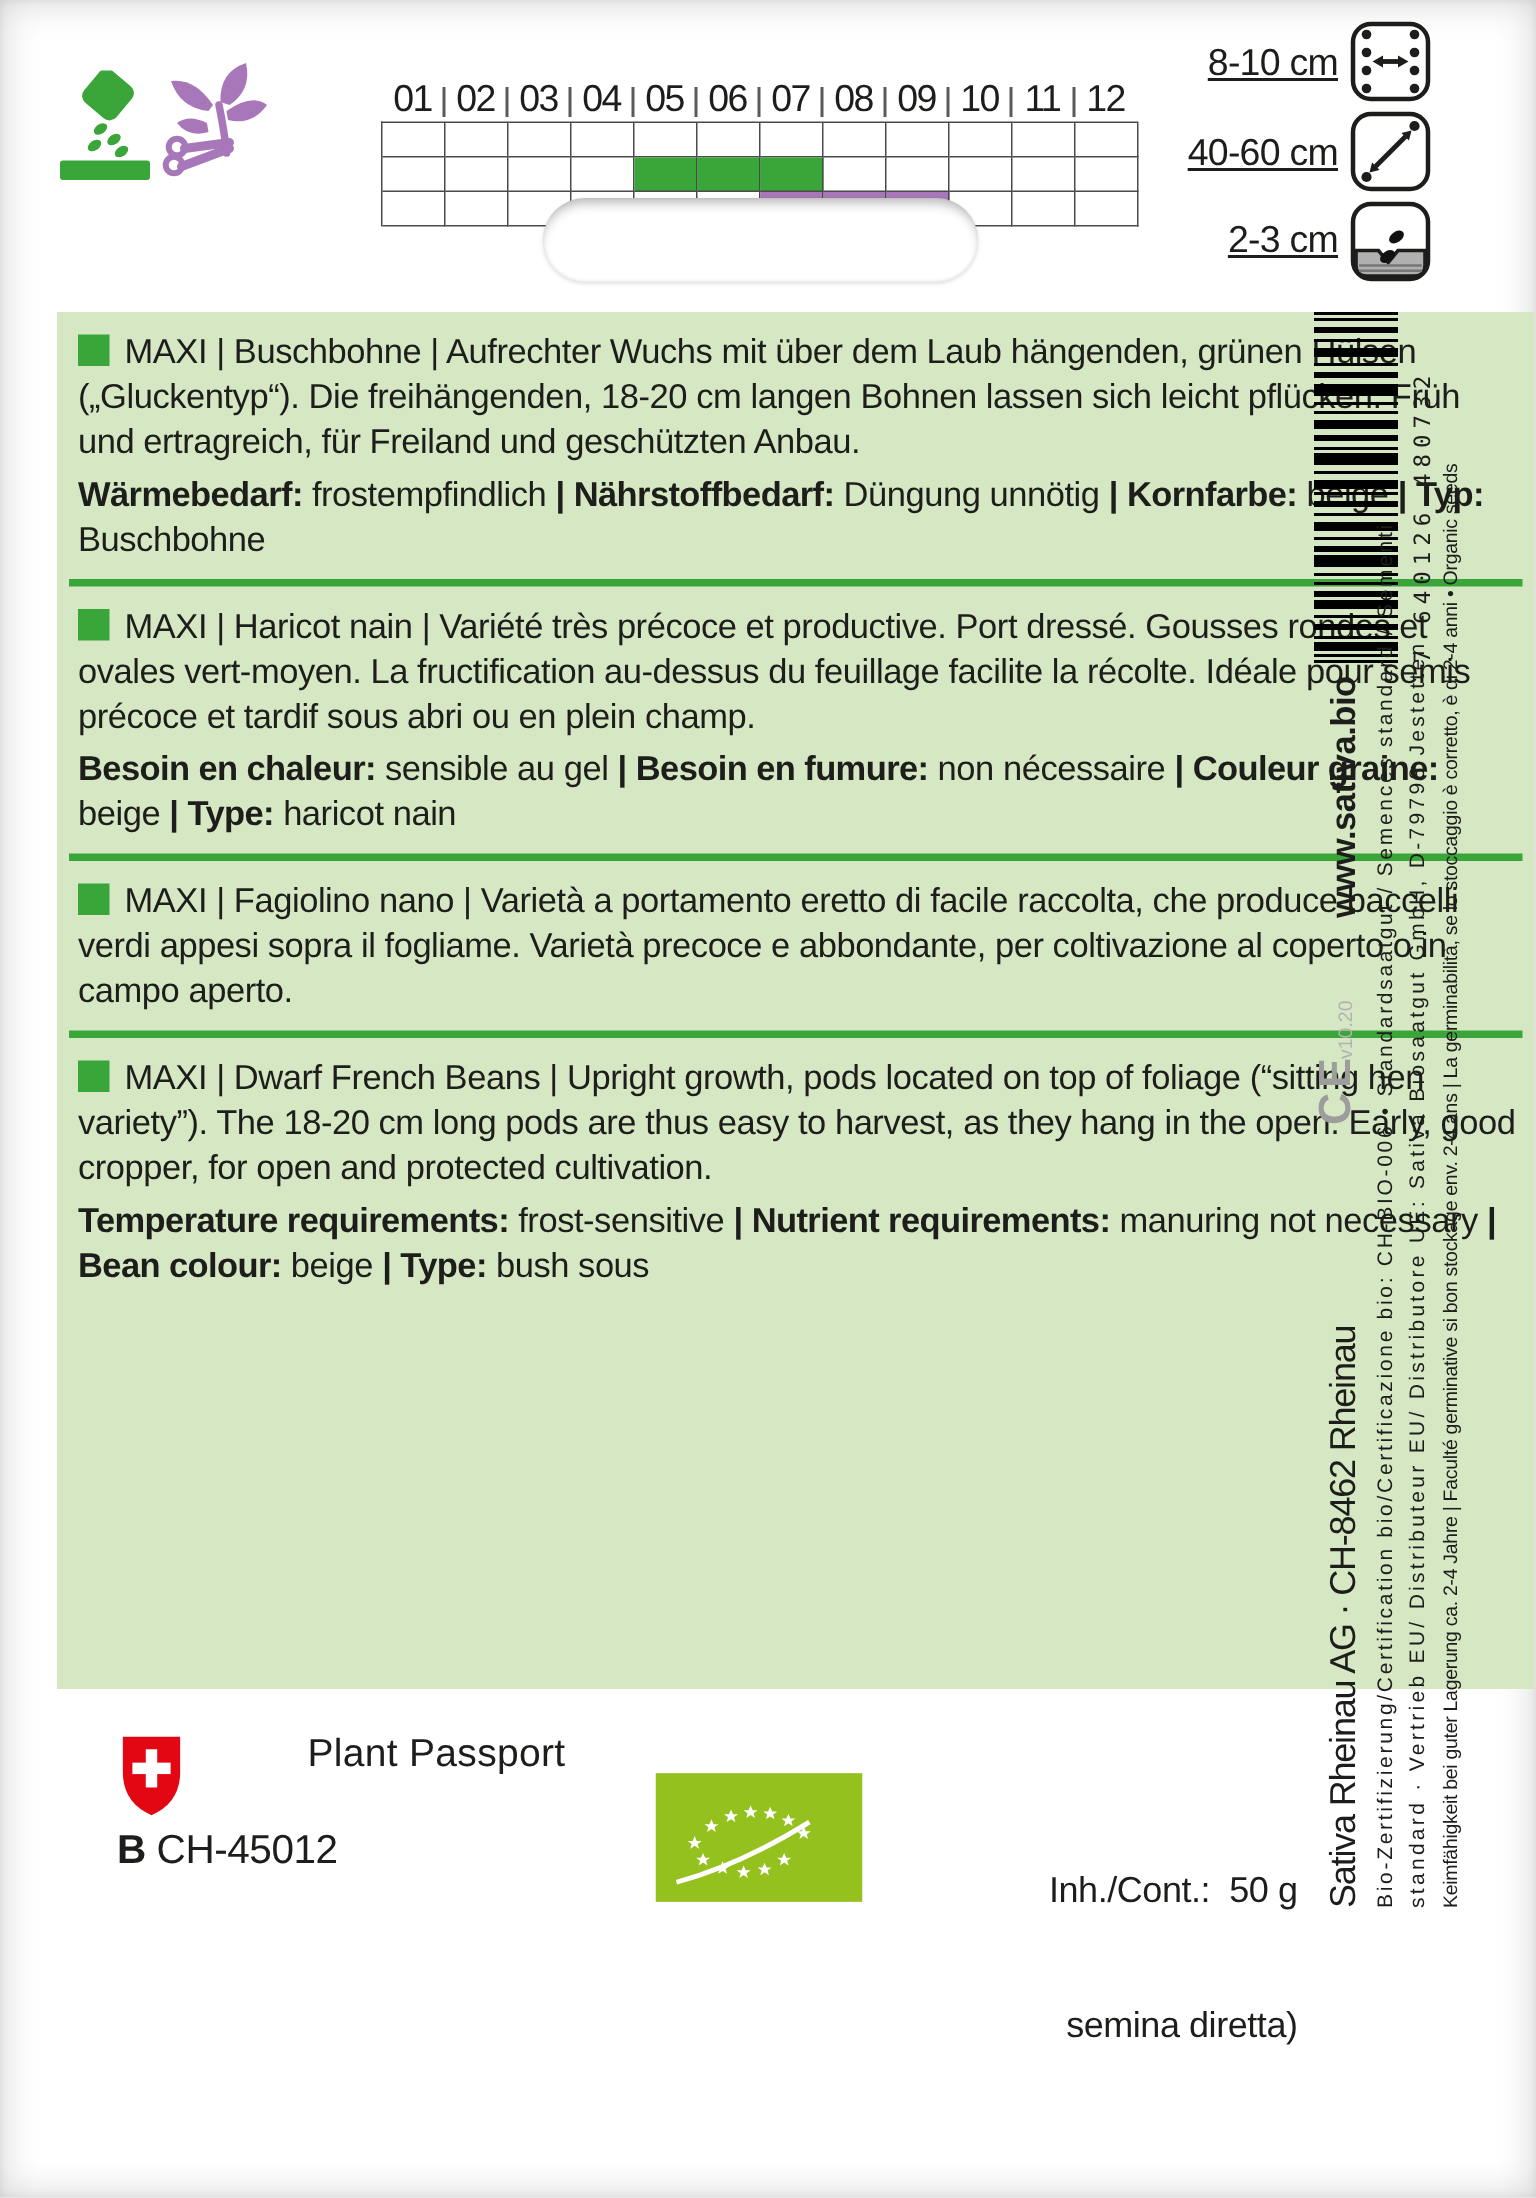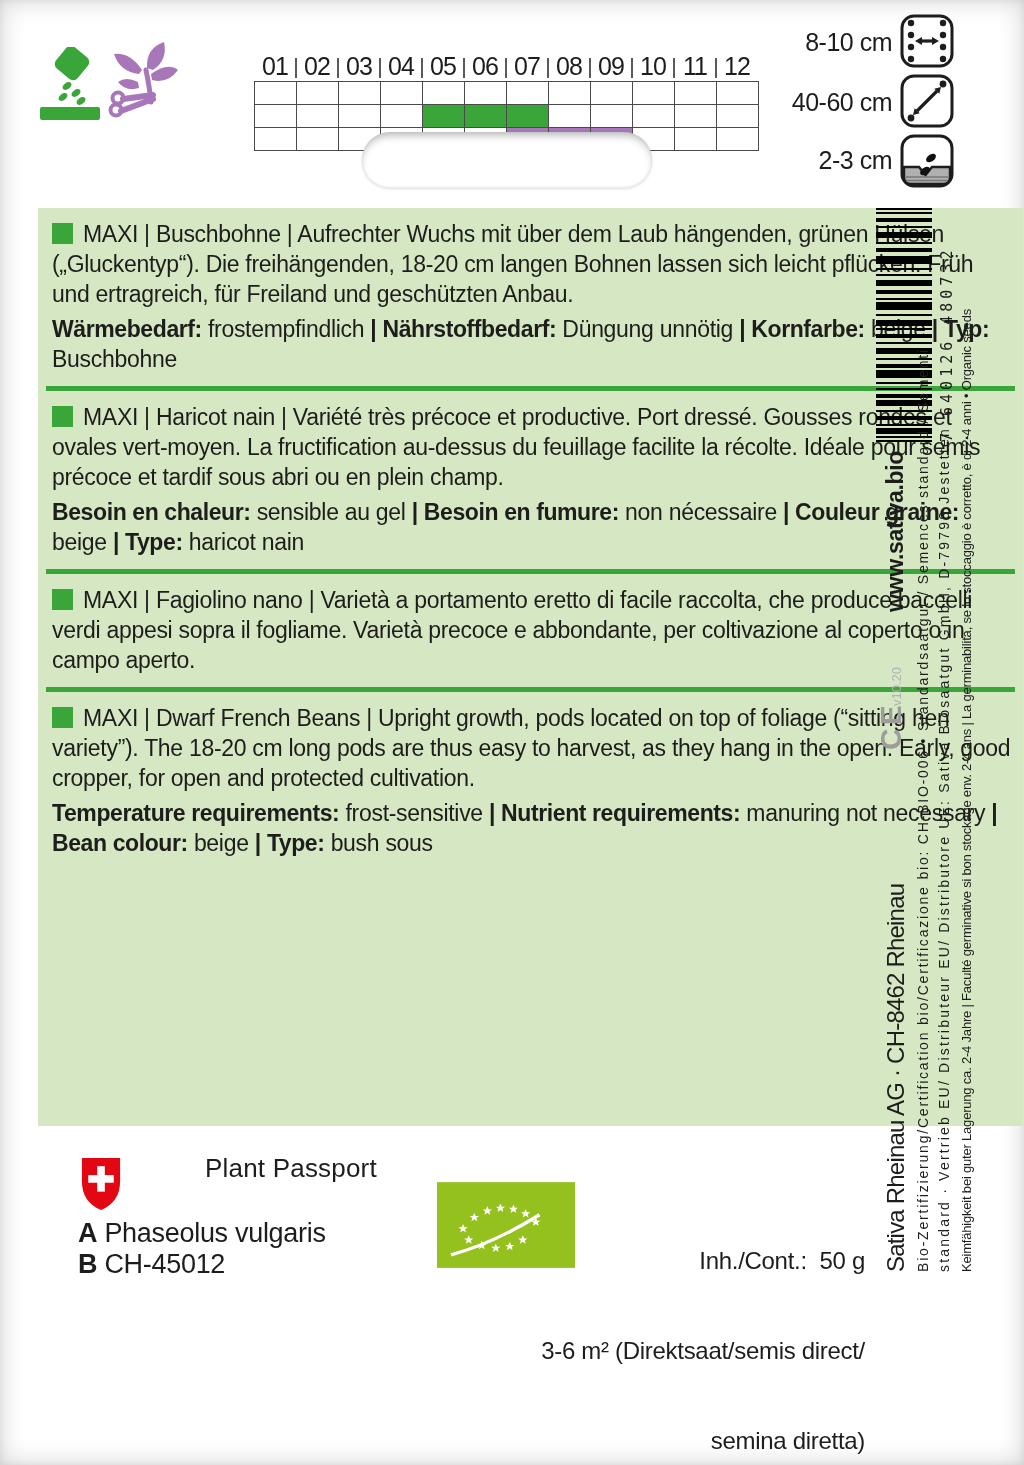--- a/index.html
+++ b/index.html
@@ -11,21 +11,21 @@
   
   .calendar{position:absolute;left:254px;top:26px;margin-top:25px;}
   .cal-head{display:grid;grid-template-columns:repeat(12,42px);height:30px;align-items:end;}
   .mon{position:relative;text-align:center;font-size:25px;line-height:30px;letter-spacing:-1px;}
   .mon:not(:last-child)::after{content:"";position:absolute;right:-0.75px;top:7px;bottom:3px;width:1.5px;background:#5a5a5a;}
   .cal-body{display:grid;grid-template-columns:repeat(12,42px);grid-auto-rows:23px;border-top:1.5px solid #4a4a4a;border-left:1.5px solid #4a4a4a;width:504px;}
   .cell{border-right:1.5px solid #4a4a4a;border-bottom:1.5px solid #4a4a4a;}
   
   .sow-icon{position:absolute;left:40px;top:47px;}
   .harvest-icon{position:absolute;left:106px;top:40px;}
-  .sp-label{position:absolute;right:132px;font-size:25px;letter-spacing:-0.5px;text-align:right;}
+  .sp-label{position:absolute;right:132px;font-size:25px;letter-spacing:-0.5px;text-align:right;text-decoration:underline;}
   .sp-icon{position:absolute;left:900px;}
   .hang-hole{
     position:absolute;left:362px;top:132px;width:290px;height:56px;border-radius:28px;background:#fff;
     box-shadow:inset 0 6px 8px -3px rgba(0,0,0,.30), inset 0 -1px 2px rgba(0,0,0,.08), 0 1px 3px rgba(0,0,0,.14);
   }
   
   .panel{position:absolute;left:38px;top:208px;width:985px;height:918px;background:var(--panel,#d6e7c3);}
   .sec{padding:11px 12px 12px 14px;font-size:23px;line-height:30px;letter-spacing:-0.3px;}
   .sec .desc{margin:0;}
   .bullet{display:inline-block;width:21px;height:21px;background:var(--accent,#3aa538);margin-right:10px;transform:translateY(2px);}
@@ -273,21 +273,20 @@
   <div class="vert cert2">standard · Vertrieb EU/ Distributeur EU/ Distributore UE: Sativa Biosaatgut GmbH, D-79798 Jestetten</div>
   <div class="vert germ">Keimfähigkeit bei guter Lagerung ca. 2-4 Jahre | Faculté germinative si bon stockage env. 2-4 ans | La germinabilità, se lo stoccaggio è corretto, è di 2-4 anni • Organic seeds</div>
 
   <svg class="swiss" width="48" height="56" viewBox="0 0 66 88">
     <path d="M3 3 H63 V40 Q63 72 33 85 Q3 72 3 40 Z" fill="#e30613"></path>
     <rect x="27" y="16" width="12" height="40" fill="#fff"></rect>
     <rect x="13" y="30" width="40" height="12" fill="#fff"></rect>
   </svg>
   <div class="pp-title">Plant Passport</div>
   <div class="pp-lines">
-    <div><b>A</b> <span>Phaseolus vulgaris</span></div>
     <div><b>B</b> <span>CH-45012</span></div>
   </div>
 
   <svg class="eu-logo" width="138" height="90" viewBox="0 0 148 92">
     <defs>
       <polygon id="st" points="0,-5 1.47,-1.55 5,-1.55 2.15,0.6 3.1,4 0,1.9 -3.1,4 -2.15,0.6 -5,-1.55 -1.47,-1.55" fill="#fff"></polygon>
     </defs>
     <rect width="148" height="92" fill="#95c11f"></rect>
     <path d="M15 78 Q60 66 110 35" stroke="#fff" stroke-width="3.5" fill="none"></path>
     <use href="#st" x="28" y="50"></use>
@@ -299,17 +298,16 @@
       <use href="#st" x="106" y="43"></use>
     <use href="#st" x="34" y="62"></use>
       <use href="#st" x="48" y="68"></use>
       <use href="#st" x="63" y="71"></use>
       <use href="#st" x="78" y="69"></use>
       <use href="#st" x="92" y="62"></use>
   </svg>
 
   <div class="content-info">
     <div>Inh./Cont.:  50 g</div>
-    <div>3-6 m² (Direktsaat/semis direct/</div>
     <div>semina diretta)</div>
   </div>
 
 </div>
 
 </body></html>

